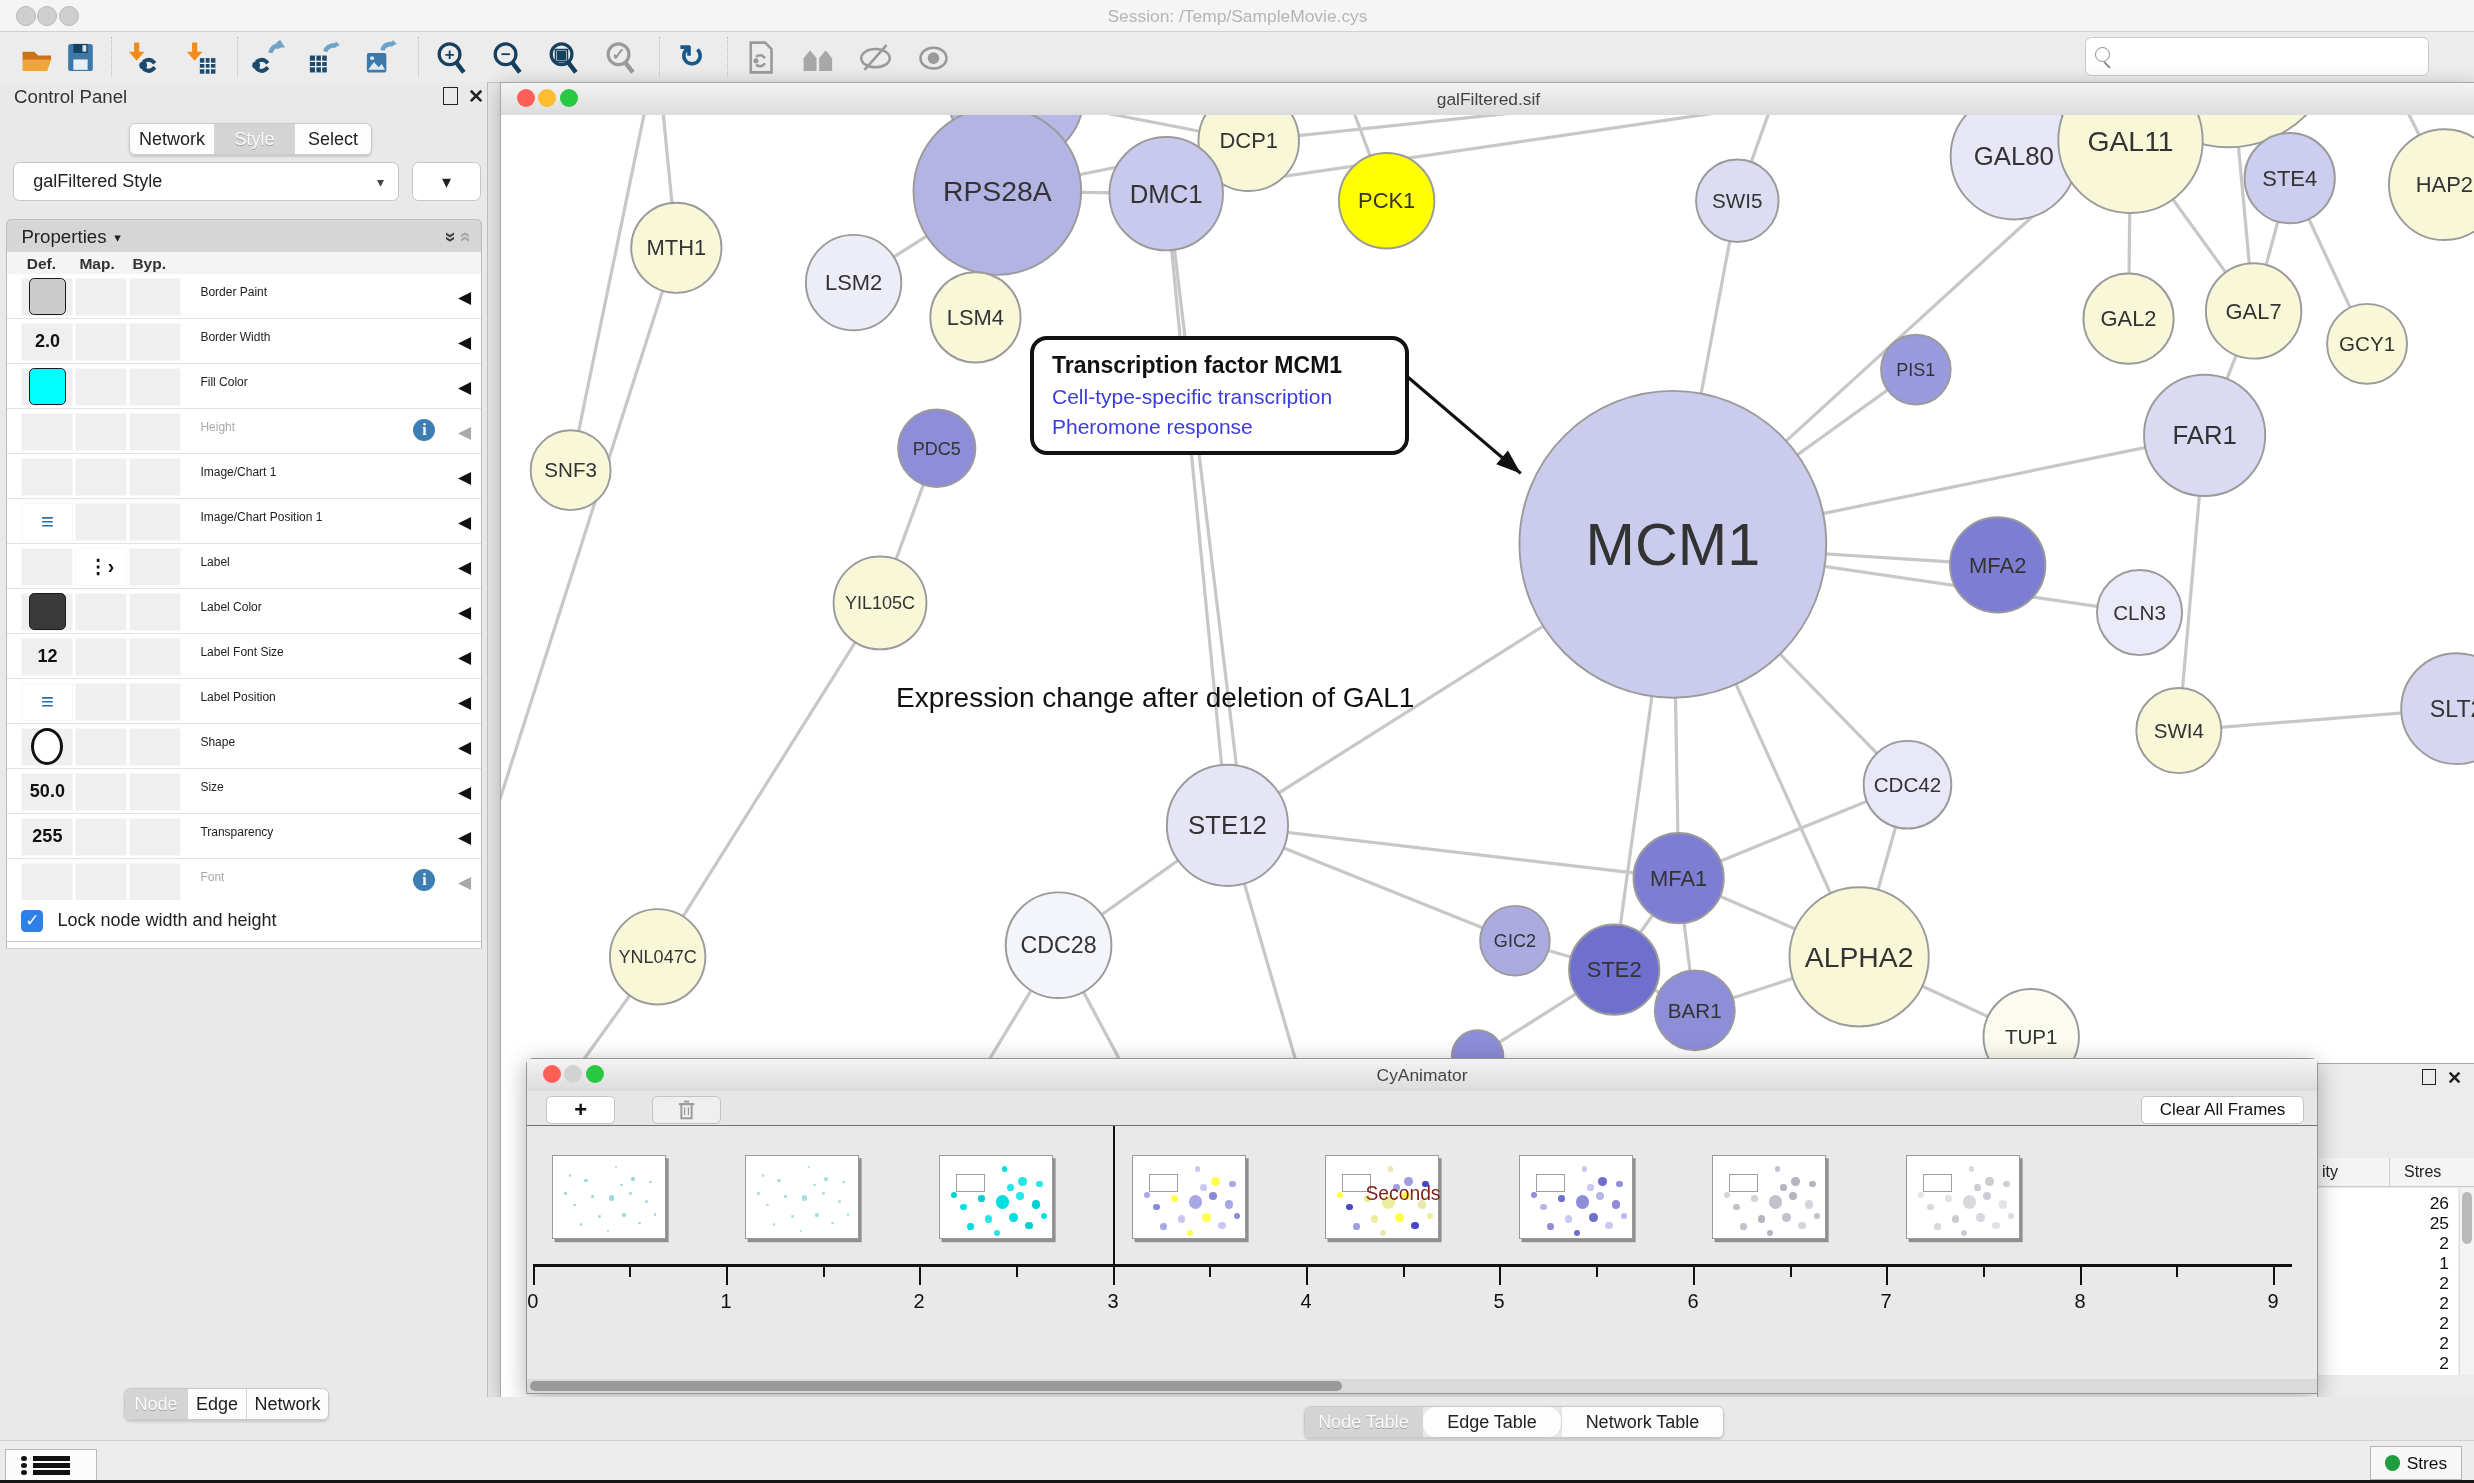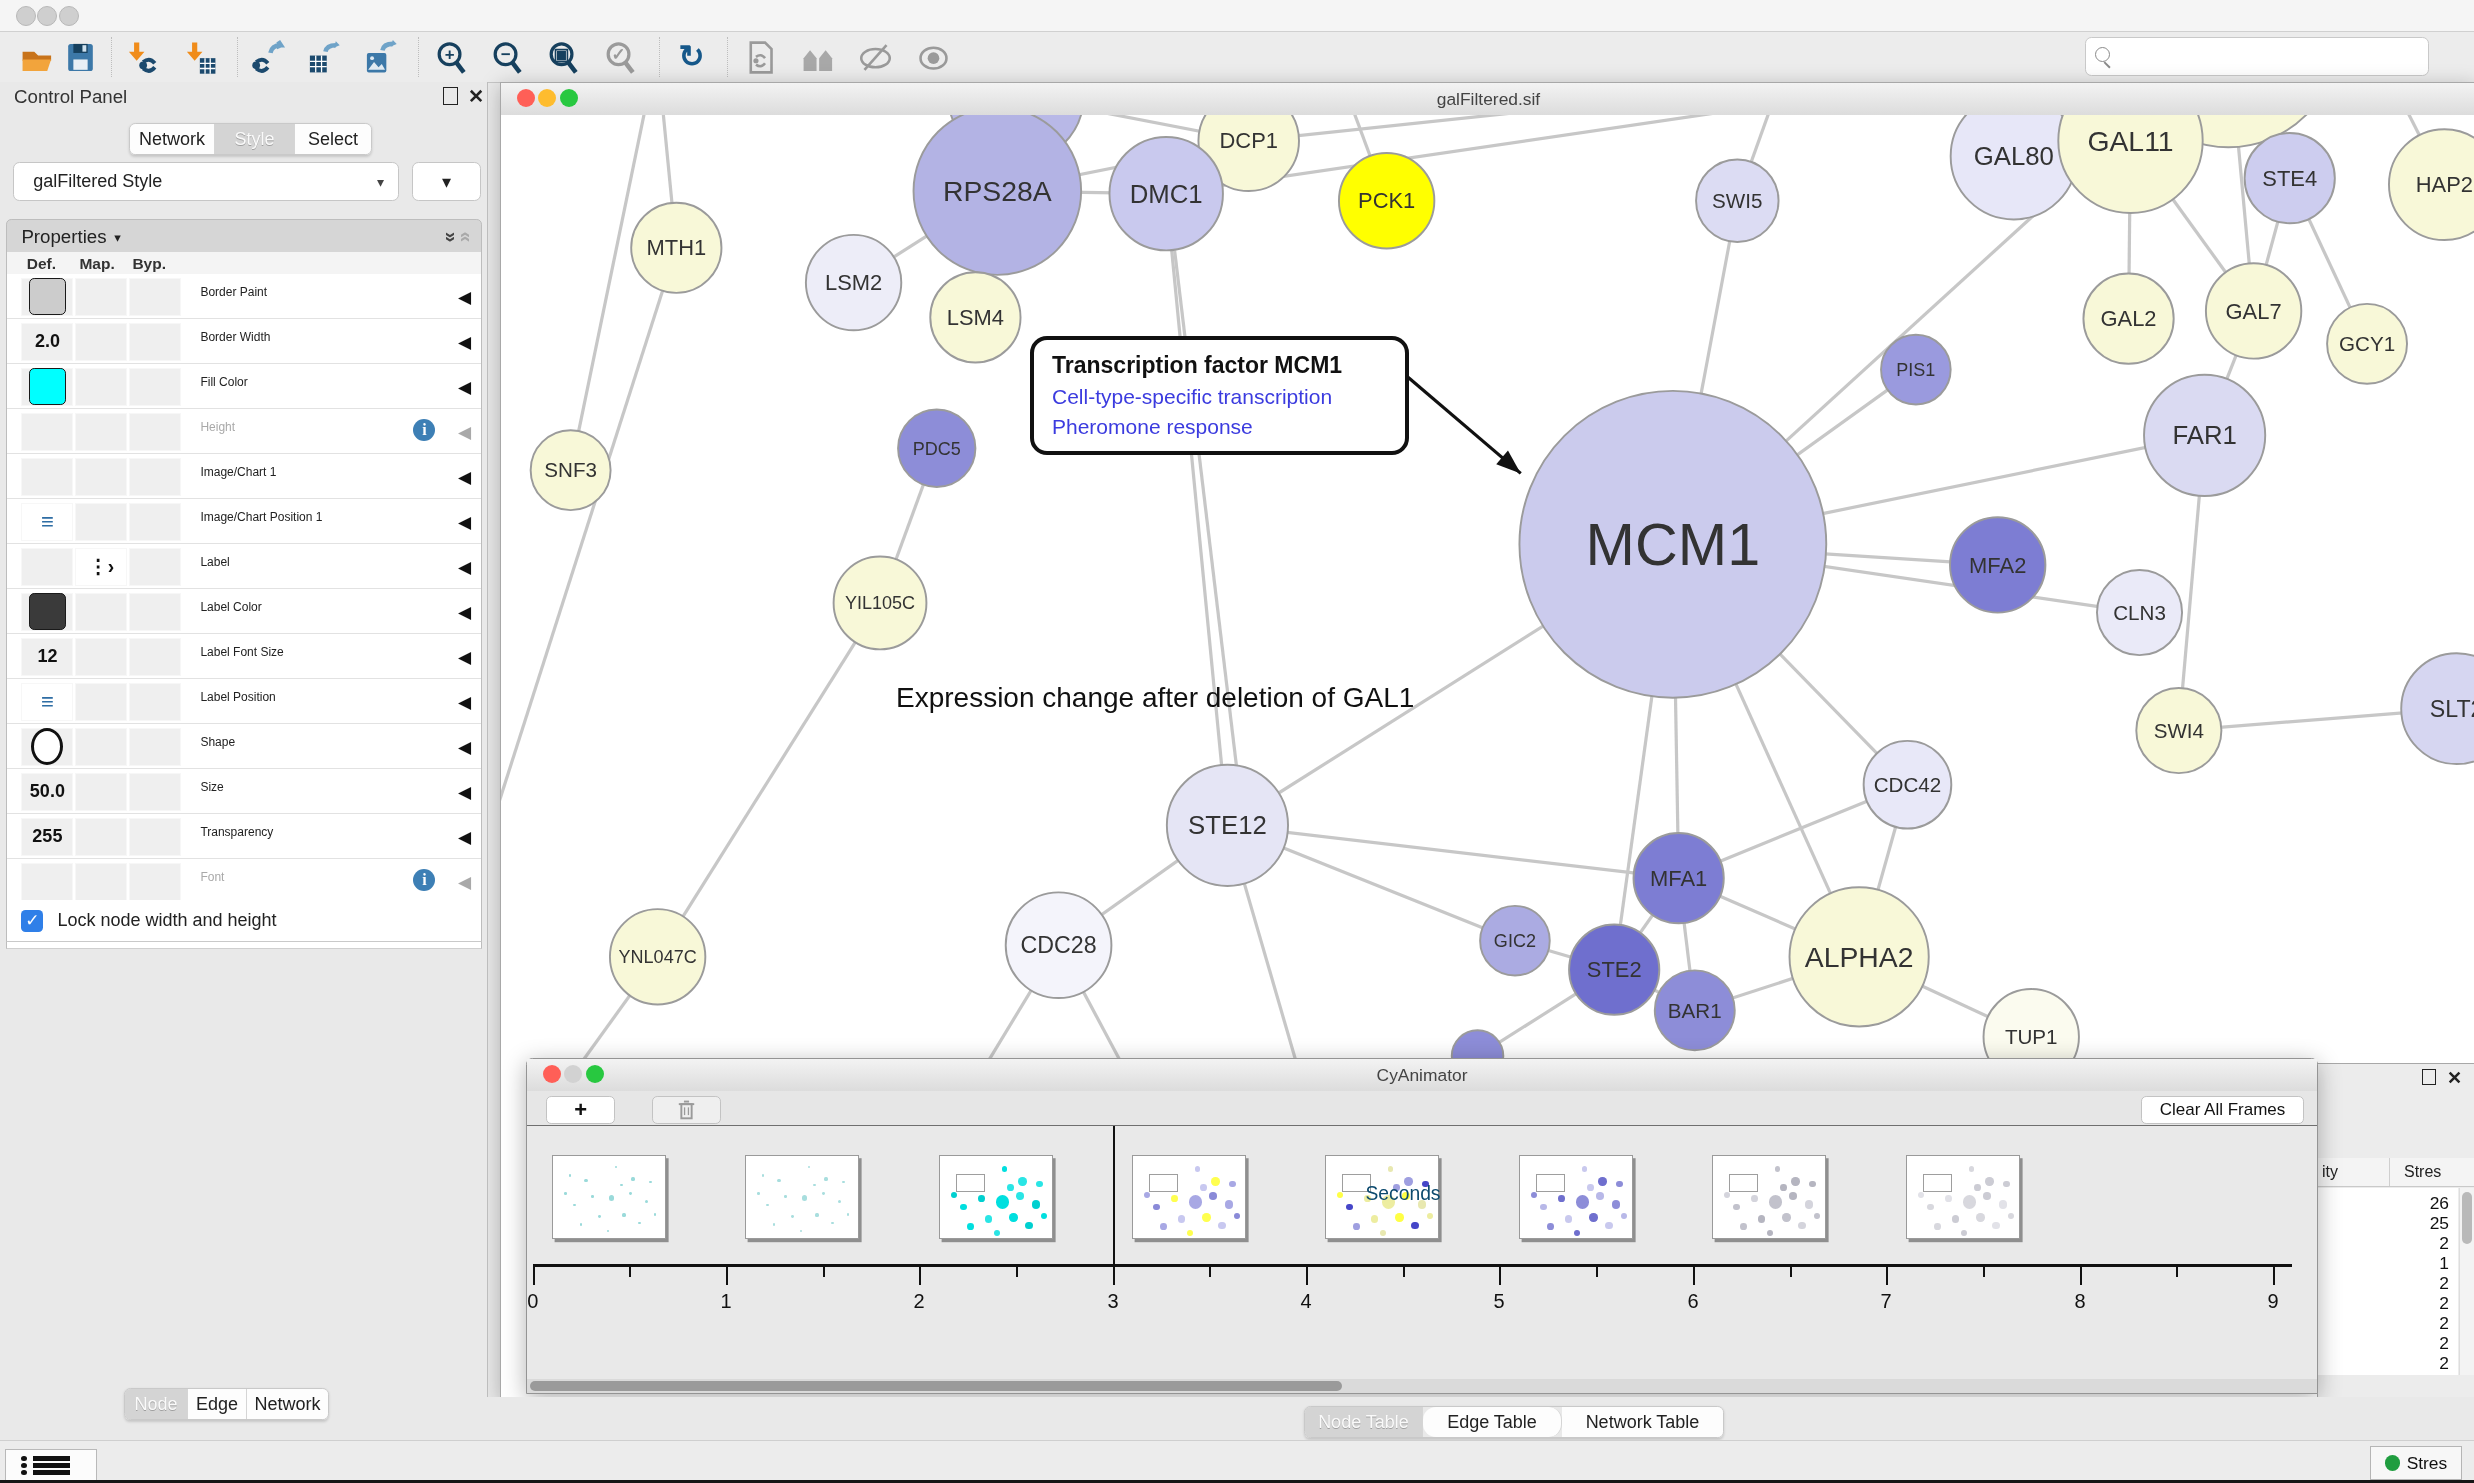--- a/index.html
+++ b/index.html
@@ -72,21 +72,21 @@
   .abtn.dis{background:#efefef;color:#9a9a9a;}
   #timeline{left:0;top:67px;width:100%;height:206px;background:#e9e9e9;}
   .thumb{position:absolute;top:29px;width:112px;height:82px;background:#fff;border:1.3px solid #9a9a9a;
          box-shadow:2.6px 3.2px 0 #8f8f8f;overflow:hidden;}
   .thumb .mini-box{position:absolute;left:14%;top:22%;width:27px;height:15.5px;background:#fff;border:1.3px solid #9e9e9e;}
   .dot{position:absolute;border-radius:50%;}
   #ruler{position:absolute;left:0;top:138px;width:100%;height:68px;}
   #ruler-line{position:absolute;left:5.8px;top:0;height:3.2px;background:#111;}
   .tick{position:absolute;top:3.2px;width:1.9px;background:#111;}
   .ticklabel{position:absolute;top:26px;font-size:20px;color:#111;transform:translateX(-50%);}
-  #seconds-label{position:absolute;top:57px;font-size:19.3px;color:#0c4a6e;transform:translateX(-50%);}
+  #seconds-label{position:absolute;top:57px;font-size:19.3px;color:#7f1d1d;transform:translateX(-50%);}
   #playhead{position:absolute;top:0px;width:1.9px;height:153px;background:#111;}
   #controls{left:0;top:273px;width:100%;height:47px;background:#f1f1f1;border-top:1.3px solid #cccccc;}
   .cbtn{position:absolute;top:7px;width:64px;height:31px;background:#fff;border:1.3px solid #c3c3c3;border-radius:5.2px;
         display:flex;align-items:center;justify-content:center;gap:3.9px;}
   .cbtn.dis{background:#f1f1f1;}
   .tri-r{width:0;height:0;border-left:17px solid #111;border-top:9.7px solid transparent;border-bottom:9.7px solid transparent;}
   .bar-v{width:5.2px;height:19.3px;background:#8f8f8f;}
   .sq{width:15.5px;height:18px;background:#8f8f8f;}
   .tri-l{width:0;height:0;border-right:15.5px solid #111;border-top:9px solid transparent;border-bottom:9px solid transparent;}
   .tri-r2{width:0;height:0;border-left:15.5px solid #111;border-top:9px solid transparent;border-bottom:9px solid transparent;}
@@ -120,20 +120,21 @@
 </style>
 </head>
 <body>
 
 <div id="screen">
 
   <div class="abs" id="titlebar">
     <div class="tl-dot" style="left:15.5px;background:#cfcfcf;border:0.6px solid #b8b8b8;"></div>
     <div class="tl-dot" style="left:37px;background:#cfcfcf;border:0.6px solid #b8b8b8;"></div>
     <div class="tl-dot" style="left:59px;background:#cfcfcf;border:0.6px solid #b8b8b8;"></div>
+    <div class="abs" id="apptitle">Session: /Temp/SampleMovie.cys</div>
   </div>
 
   <div class="abs" id="toolbar">
     <div id="tb-icons">
         <div class="tb-ico" style="left: 19.3px;">
           <svg width="35" height="35" viewBox="0 0 54 54">
             <path d="M4 18 h18 l6 6 h20 v8 h-44 z" fill="#c8731a"></path>
             <path d="M4 30 h44 l-6 18 h-38 z" fill="#f2a43c"></path>
           </svg>
         </div>

